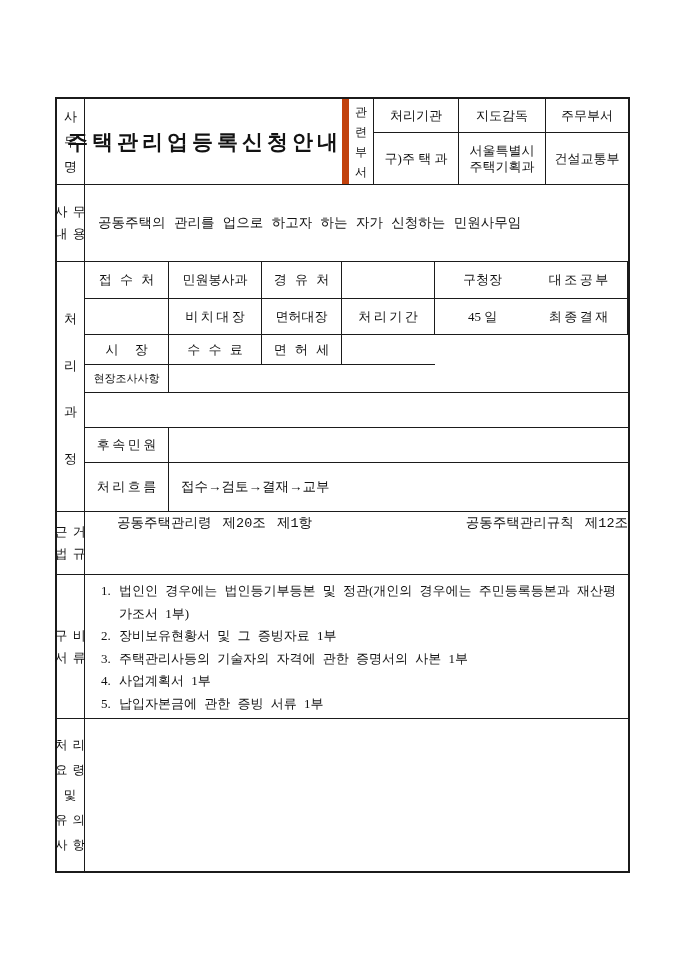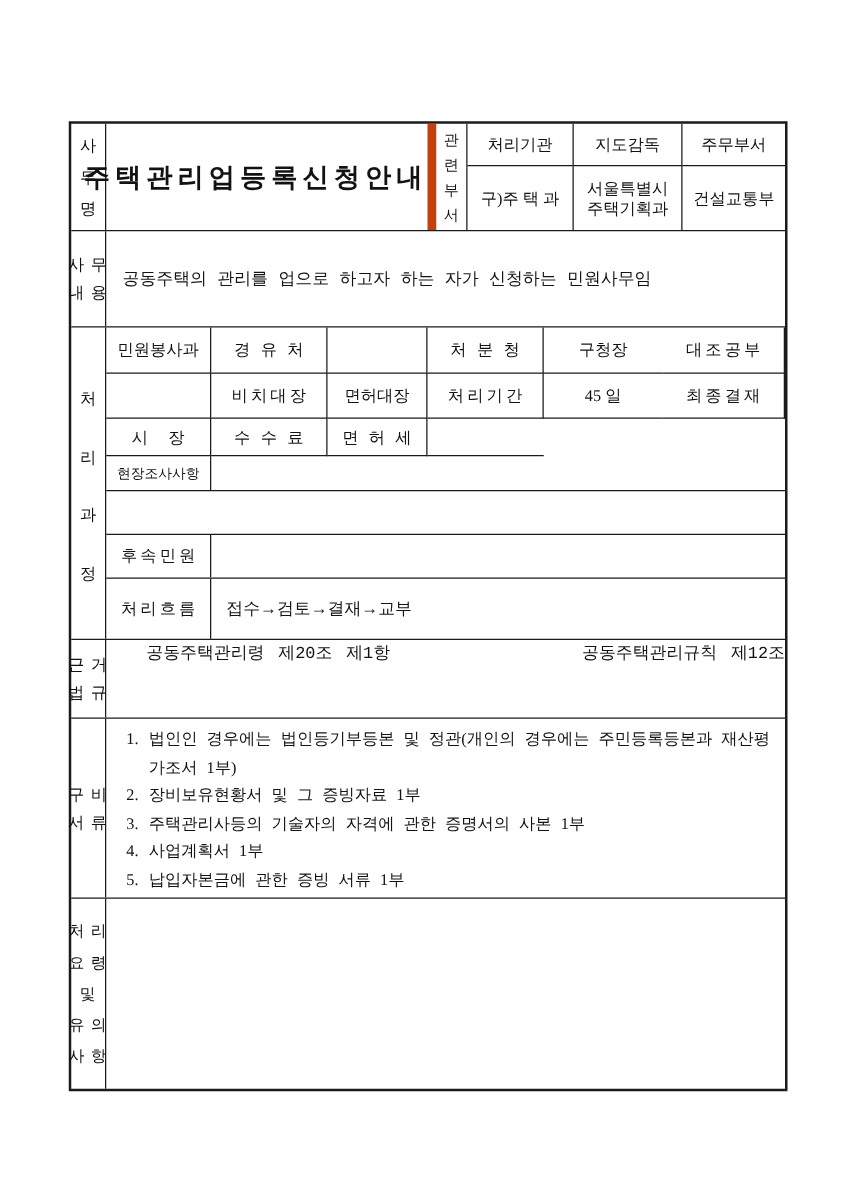--- a/index.html
+++ b/index.html
@@ -145,24 +145,24 @@
 
   <div class="sec sec-process">
     <div class="side side-process">
       <span>처</span>
       <span>리</span>
       <span>과</span>
       <span>정</span>
     </div>
     <div class="process-right">
       <div class="pgrid">
+        <div class="pc lbl">접 수 처</div>
         <div class="pc">민원봉사과</div>
         <div class="pc lbl">경 유 처</div>
         <div class="pc"></div>
-        <div class="pc lbl">처 분 청</div>
         <div class="pc nr">구청장</div>
 
         <div class="pc lbl">대조공부</div>
         <div class="pc"></div>
         <div class="pc lbl">비치대장</div>
         <div class="pc">면허대장</div>
         <div class="pc lbl">처리기간</div>
         <div class="pc nr">45 일</div>
 
         <div class="pc lbl">최종결재</div>

